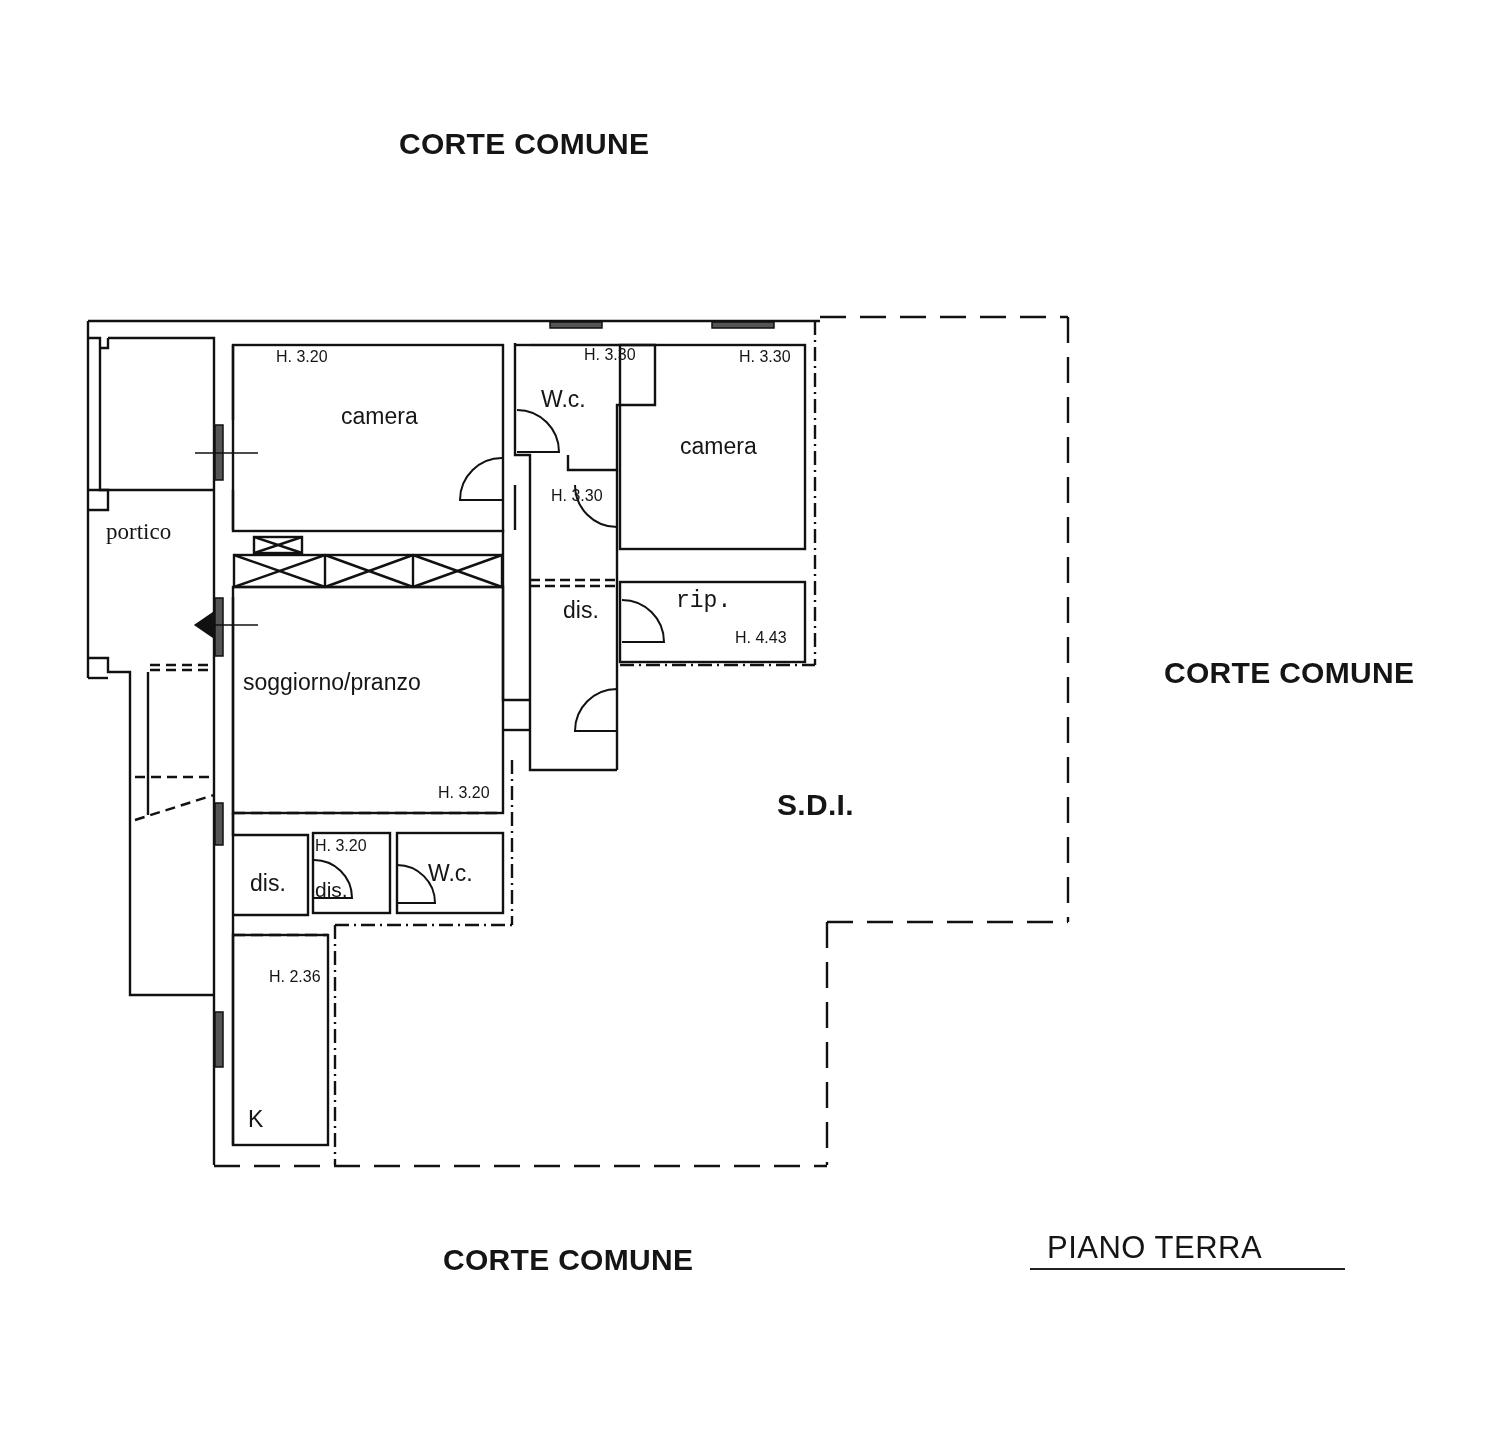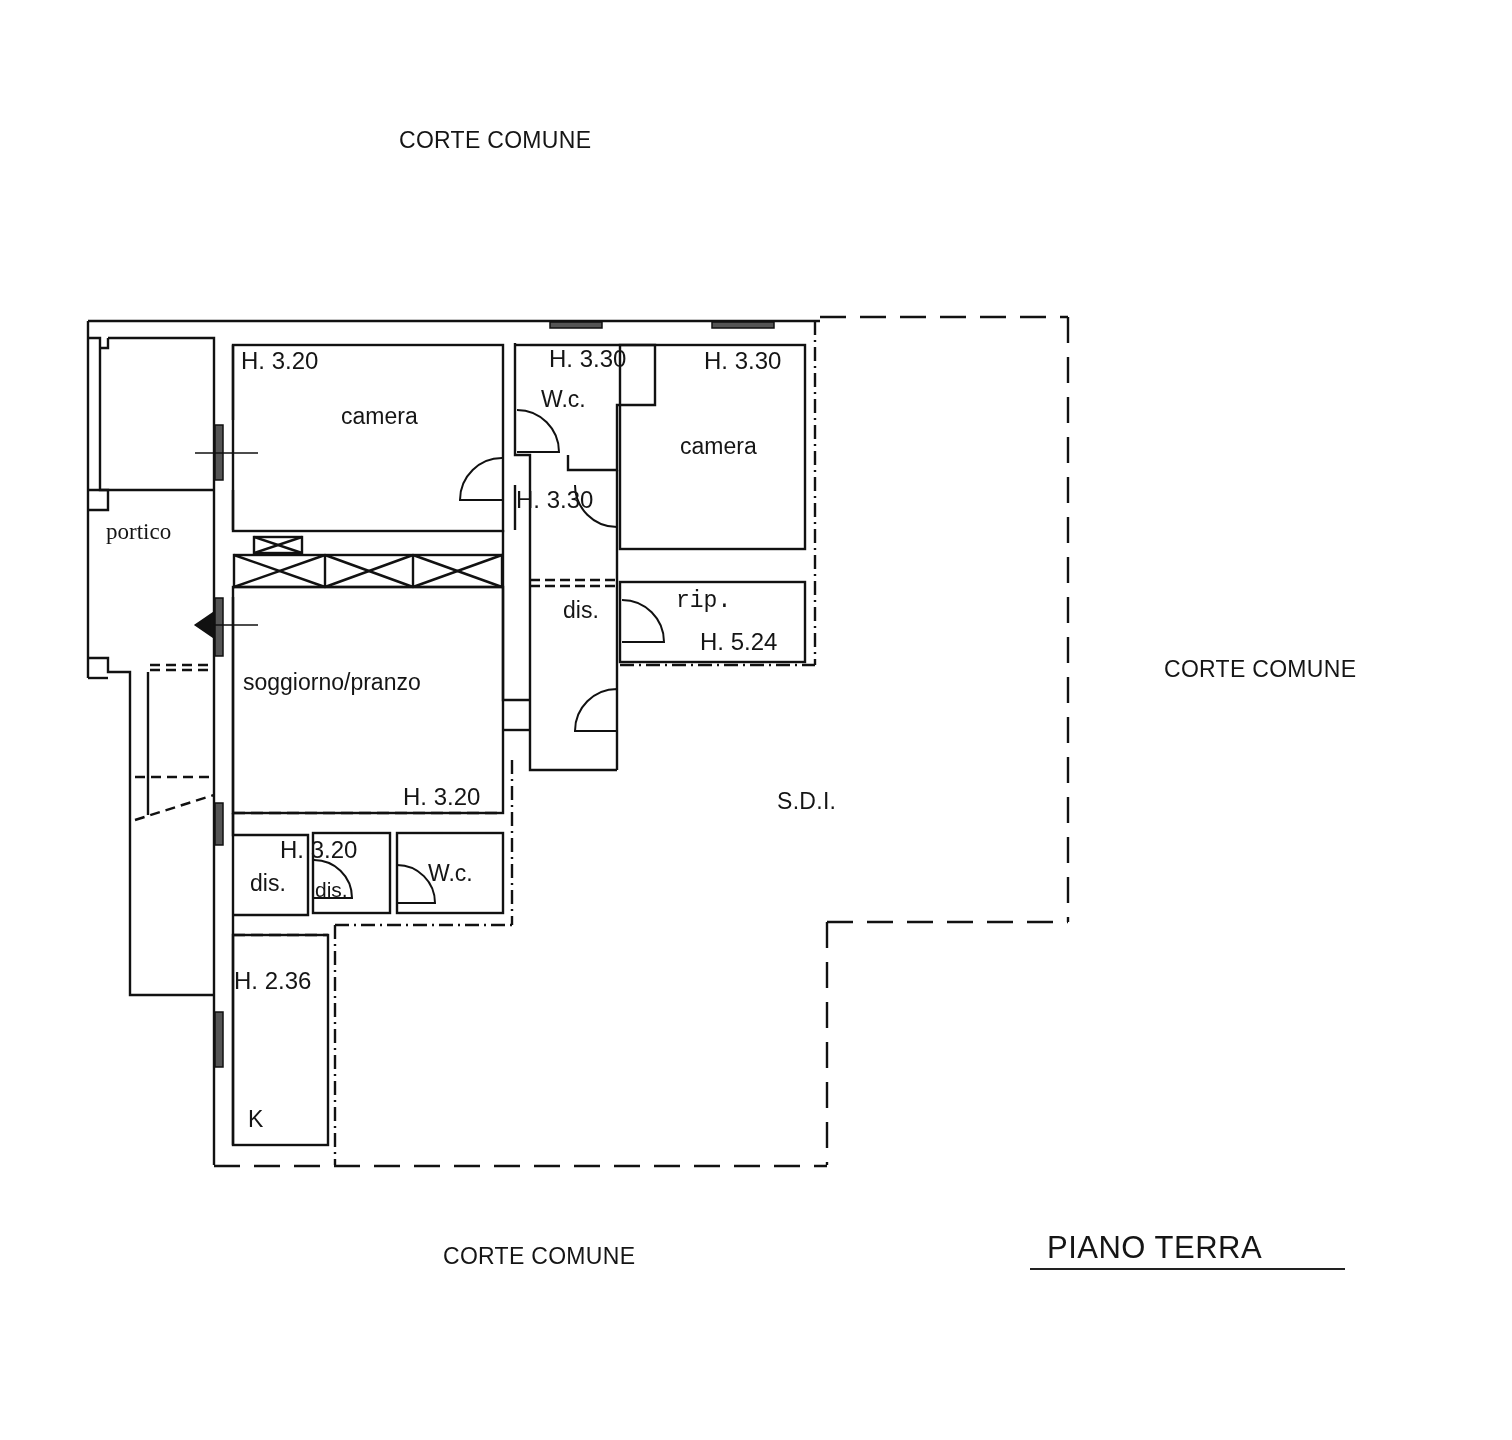--- a/index.html
+++ b/index.html
@@ -1,22 +1,22 @@
 <!DOCTYPE html>
 <html><head>
 <meta charset="utf-8">
 <style>
   html, body { margin: 0; padding: 0; background: #ffffff; }
   body { width: 1512px; height: 1440px; position: relative; overflow: hidden;
          font-family: "Liberation Sans", "DejaVu Sans", sans-serif; color: #111; }
   svg#plan { position: absolute; left: 0; top: 0; }
   .lbl { position: absolute; white-space: nowrap; color: #151515; line-height: 1; }
-  .area { font-size: 23px; letter-spacing: 0.3px; }
+  .area { font-size: 30px; letter-spacing: 0.3px; font-weight: bold; }
   .room { font-size: 23px; }
-  .h { font-size: 24px; }
+  .h { font-size: 16px; margin-left: 35px; }
   .title { font-size: 31px; letter-spacing: 0.5px; margin-left: 10px; }
   .title-underline { position: absolute; height: 2px; background: #222; }
 </style>
 </head>
 <body>
 
 <svg id="plan" width="1512" height="1440" viewBox="0 0 1512 1440" xmlns="http://www.w3.org/2000/svg">
   <g fill="none" stroke="#111" stroke-width="2.4" stroke-linejoin="miter">
 
     <g>
@@ -147,21 +147,21 @@
 <div class="lbl h" style="left:549px; top:347px;">H. 3.30</div>
 <div class="lbl room" style="left:541px; top:388px;">W.c.</div>
 
 <div class="lbl h" style="left:704px; top:349px;">H. 3.30</div>
 <div class="lbl room" style="left:680px; top:435px;">camera</div>
 
 <div class="lbl h" style="left:516px; top:488px;">H. 3.30</div>
 <div class="lbl room" style="left:563px; top:599px;">dis.</div>
 
 <div class="lbl room" style="left:676px; top:590px;font-family:Liberation Mono, monospace;">rip.</div>
-<div class="lbl h" style="left:700px; top:630px;">H. 5.24</div>
+<div class="lbl h" style="left:700px; top:630px;">H. 4.43</div>
 
 <div class="lbl room" style="left:243px; top:671px;">soggiorno/pranzo</div>
 <div class="lbl h" style="left:403px; top:785px;">H. 3.20</div>
 
 <div class="lbl h" style="left:280px; top:838px;">H. 3.20</div>
 <div class="lbl room" style="left:250px; top:872px;">dis.</div>
 <div class="lbl room" style="left:315px; top:879px; font-size:21px;">dis.</div>
 <div class="lbl room" style="left:428px; top:862px;">W.c.</div>
 
 <div class="lbl h" style="left:234px; top:969px;">H. 2.36</div>

